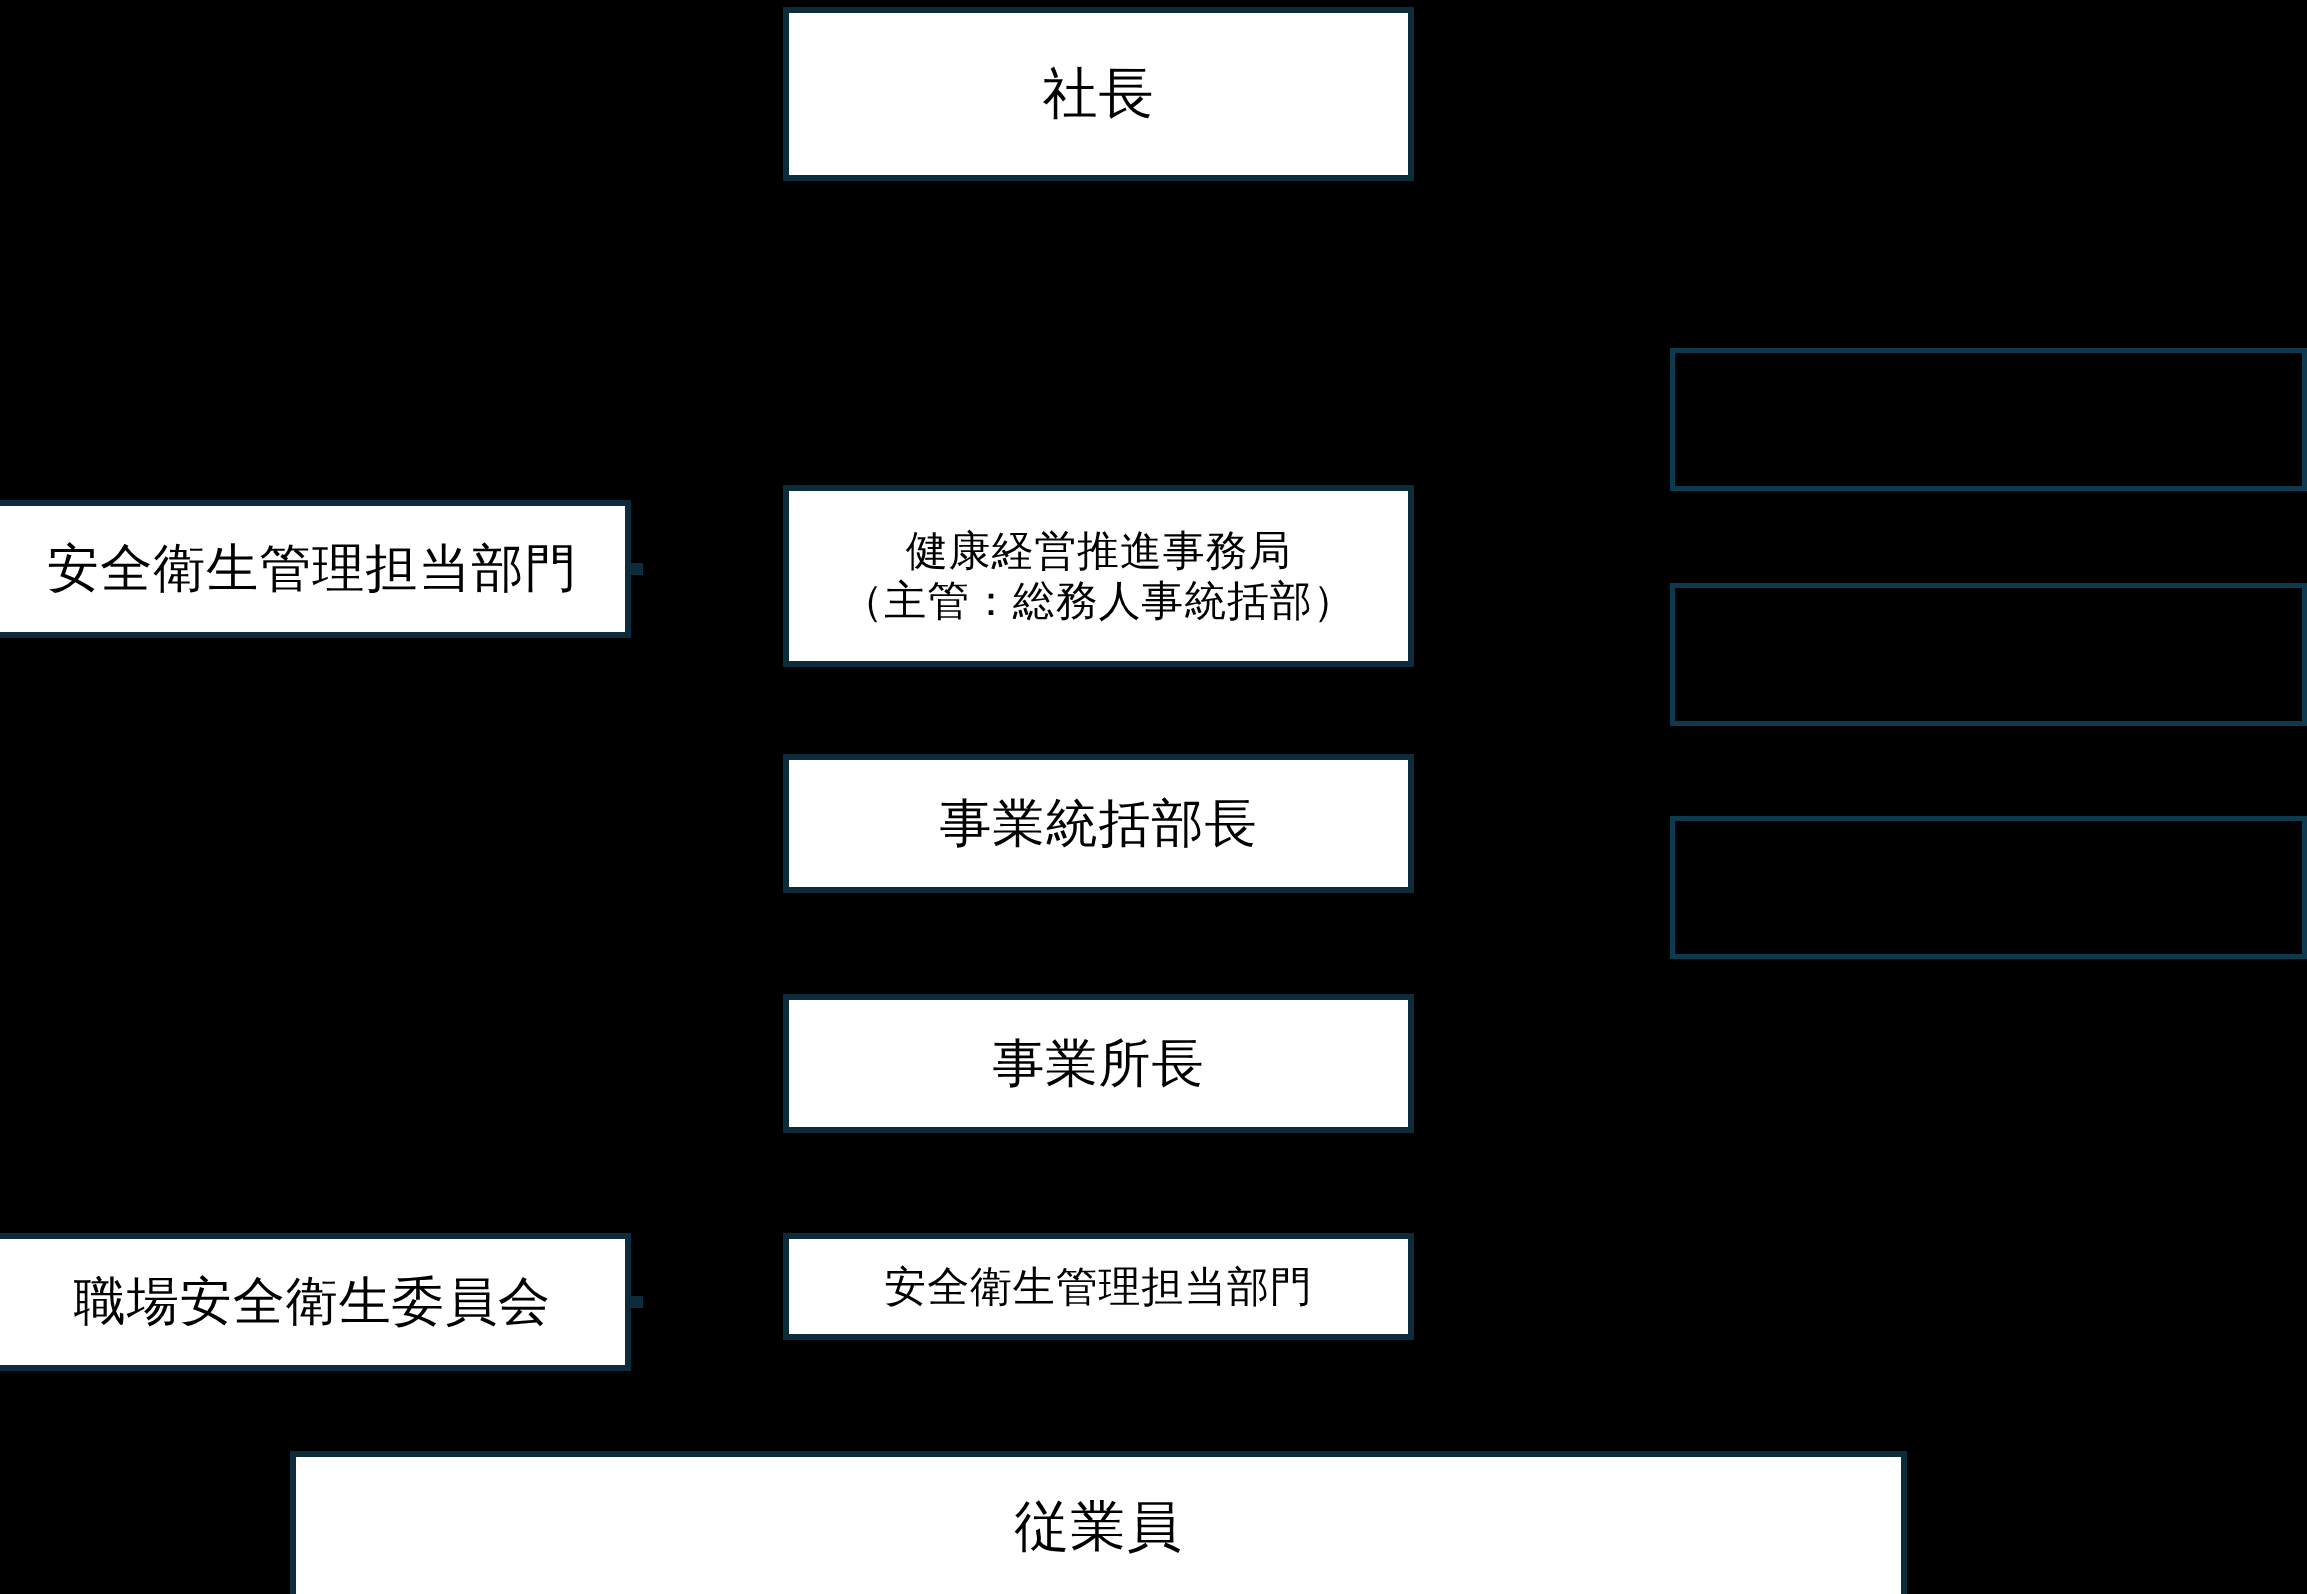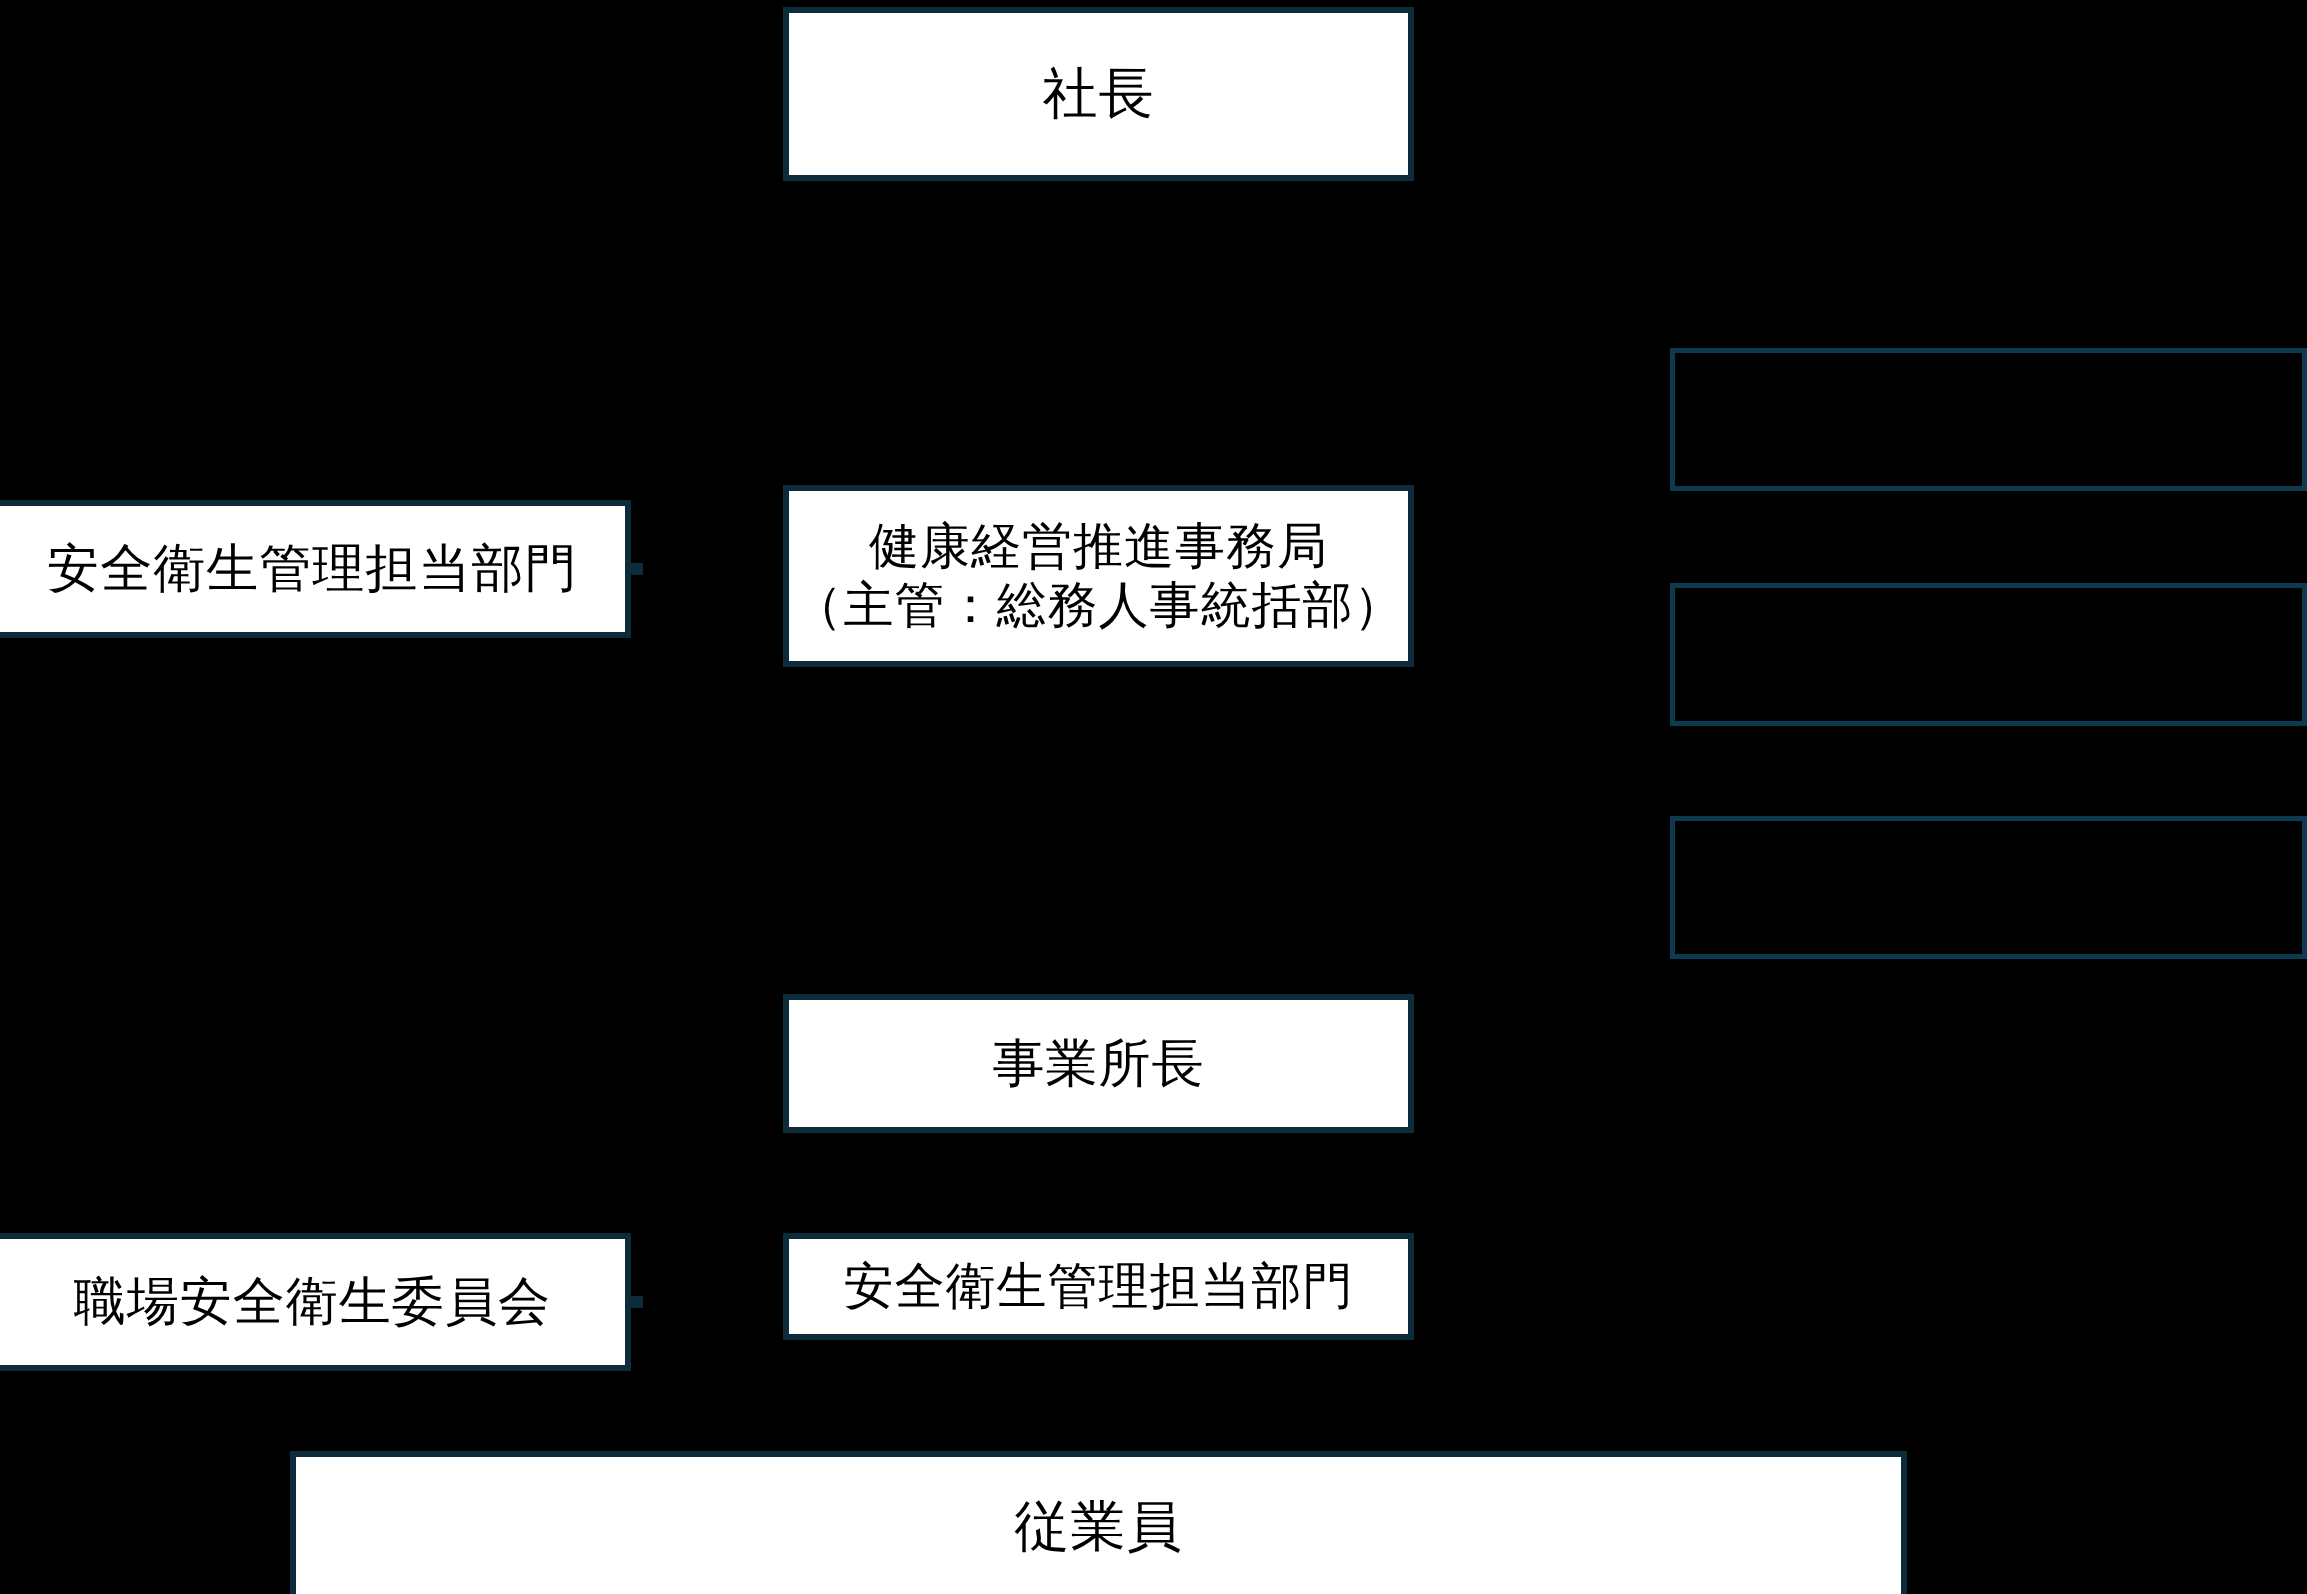--- a/index.html
+++ b/index.html
@@ -35,41 +35,44 @@
   }
   .box-label {
     display: block;
     line-height: 1.18;
     letter-spacing: 0.02em;
     white-space: pre-line;
     font-weight: 400;
   }
   .s-lg { font-size: 55px; }
   .s-md { font-size: 52px; }
-  .s-sm { font-size: 50px; }
+  .s-sm { font-size: 42px; }
   .connector {
     position: absolute;
     background: #0c2b3b;
   }
 </style>
 </head>
 <body>
 
 <div id="canvas">
 
   <div class="box box-filled" style="left:783px; top:6.7px; width:631px; height:174px;">
     <span class="box-label s-lg">社長</span>
   </div>
 
 
   <div class="box box-filled" style="left:783px; top:485px; width:631px; height:182px;">
     <span class="box-label s-sm">健康経営推進事務局
 （主管：総務人事統括部）</span>
   </div>
 
+  <div class="box box-filled" style="left:783px; top:754px; width:631px; height:139px;">
+    <span class="box-label s-md">事業統括部長</span>
+  </div>
 
   <div class="box box-filled" style="left:783px; top:994px; width:631px; height:139px;align-items:center;">
     <span class="box-label s-md">事業所長</span>
   </div>
 
   <div class="box box-filled" style="left:783px; top:1233px; width:631px; height:107px;">
     <span class="box-label s-sm">安全衛生管理担当部門</span>
   </div>
 
   <div class="box box-filled" style="left:-6.7px; top:500px; width:638px; height:138px;">

